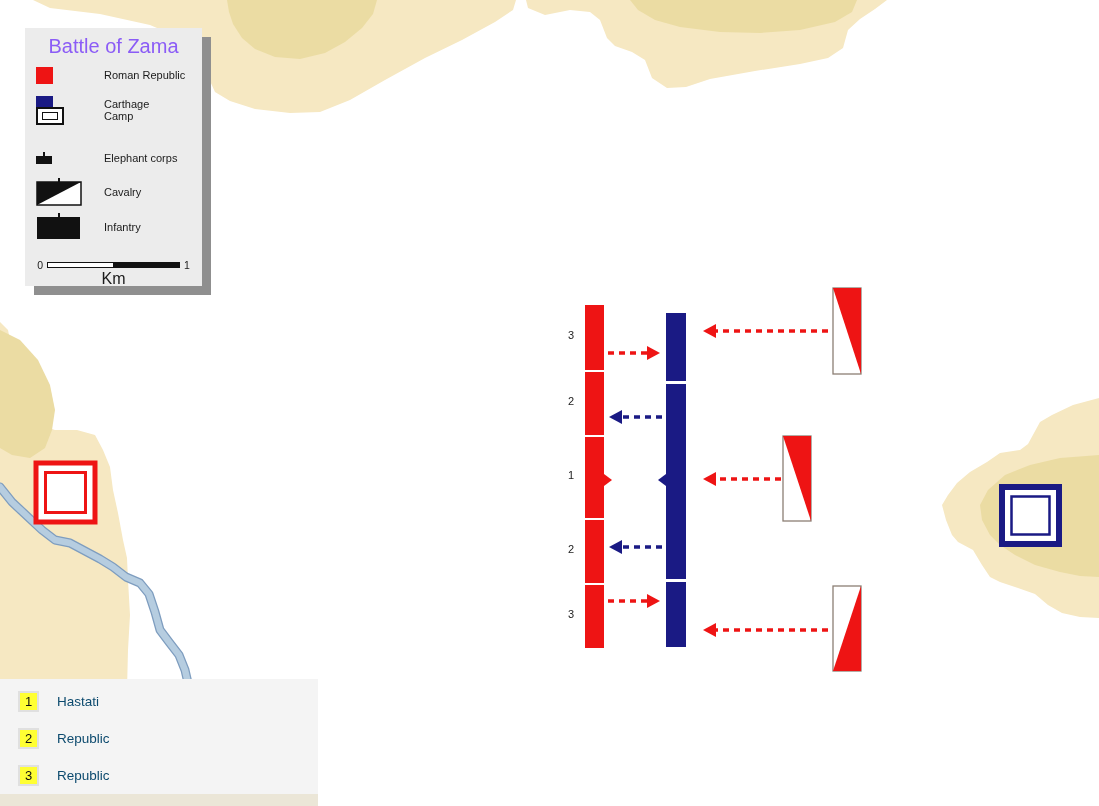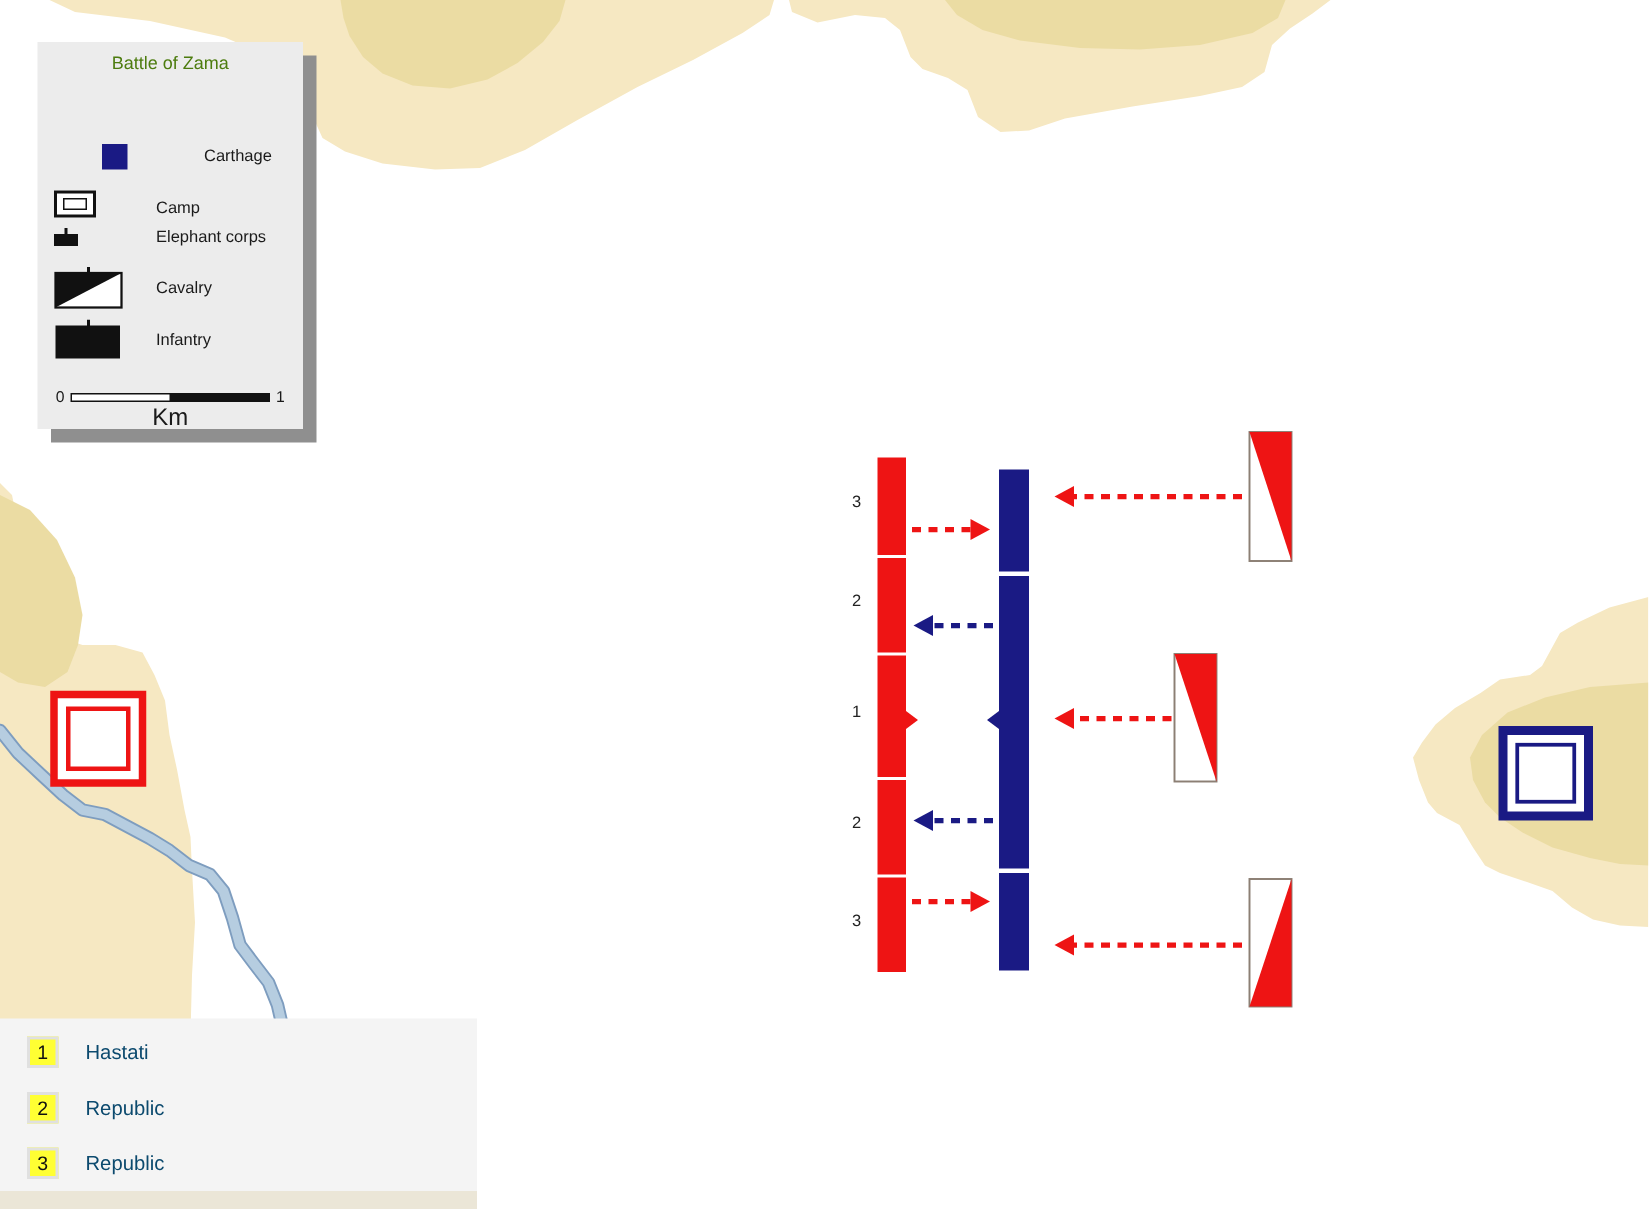--- a/index.html
+++ b/index.html
@@ -27,21 +27,21 @@
   .cav-rect{fill:#fff;stroke:var(--cavalry-border,#8c7f74);stroke-width:1.3;}
 
   
   .legend-box{
     position:absolute;left:25px;top:28px;width:177px;height:258px;
     background:var(--legend-bg,#ececec);
     box-shadow:9px 9px 0 var(--legend-shadow,#8f8f8f);
   }
   .legend-title{
     position:absolute;top:7px;left:0;width:100%;
-    text-align:center;font-size:12px;color:#4d7c0f;
+    text-align:center;font-size:20px;color:#8b5cf6;
   }
   .lrow{position:absolute;left:11px;height:28px;display:flex;align-items:center;}
   .lrow .licon-wrap{width:68px;display:flex;align-items:center;}
   .lrow .llabel{font-size:11px;white-space:nowrap;}
   .sw{width:17px;height:17px;display:inline-block;}
   .sw-red{background:var(--roman-red,#ee1414);}
   .sw-blue{background:var(--carthage-blue,#1a1a84);}
   .camp-ic{width:24px;height:14px;border:2.5px solid #111;background:#fff;
     display:flex;align-items:center;justify-content:center;}
   .camp-ic .inner{width:14px;height:6px;border:1.5px solid #111;background:#fff;}
@@ -163,27 +163,33 @@
 
   <div class="bar-label" style="left:563px;top:329px;">3</div>
   <div class="bar-label" style="left:563px;top:395px;">2</div>
   <div class="bar-label" style="left:563px;top:469px;">1</div>
   <div class="bar-label" style="left:563px;top:543px;">2</div>
   <div class="bar-label" style="left:563px;top:608px;">3</div>
 
   <div class="legend-box">
     <div class="legend-title">Battle of Zama</div>
 
-    <div class="lrow" style="top:62px;margin-left:32px;">
+    <div class="lrow" style="top:33px;">
+      <span class="licon-wrap">
+          <span class="sw sw-red"></span>
+        </span>
+      <span class="llabel">Roman Republic</span>
+    </div>
+    <div class="lrow" style="top:62px;">
       <span class="licon-wrap">
           <span class="sw sw-blue"></span>
         </span>
       <span class="llabel">Carthage</span>
     </div>
-    <div class="lrow" style="top:89px;align-items:flex-end;">
+    <div class="lrow" style="top:74px;">
       <span class="licon-wrap">
           <span class="camp-ic">
             <span class="inner"></span>
           </span>
         </span>
       <span class="llabel">Camp</span>
     </div>
     <div class="lrow" style="top:116px;">
       <span class="licon-wrap">
           <span class="eleph-ic"></span>

